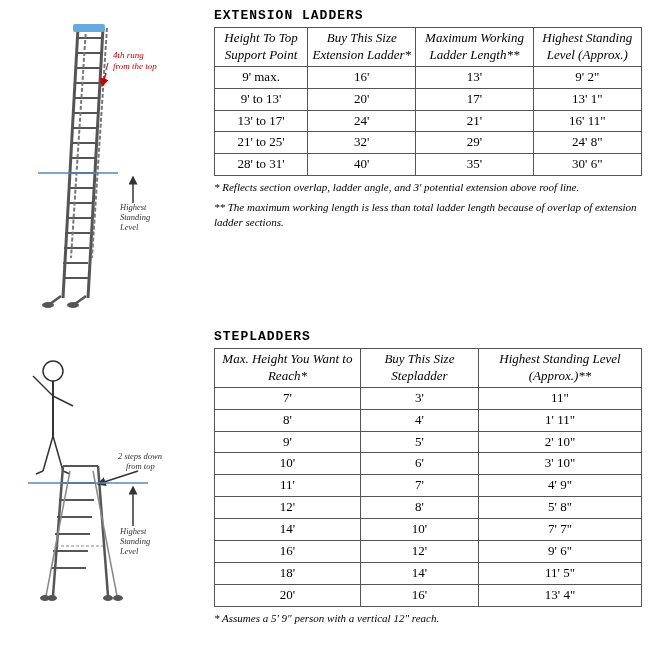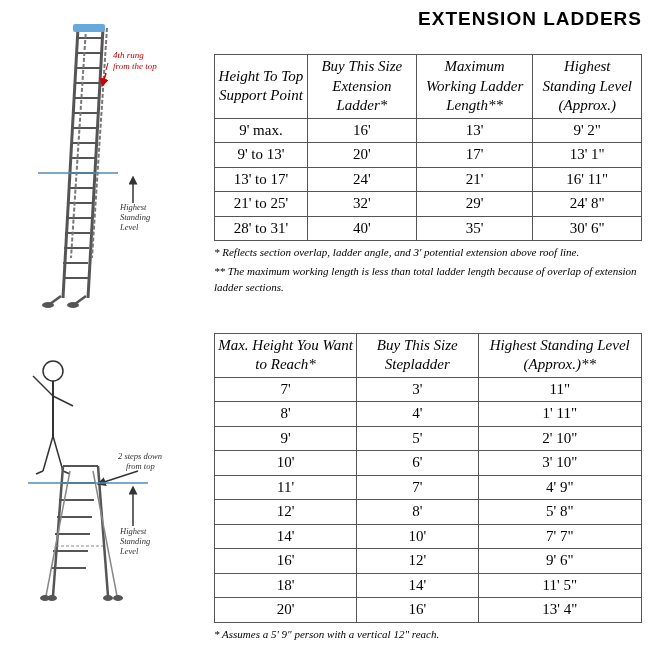--- a/index.html
+++ b/index.html
@@ -35,33 +35,32 @@
       flex-direction: column;
       gap: 8px;
     }
 
     
     .ext-section {
       flex: 1;
     }
 
     .section-title {
-      text-align: right;
-      font-size: 19px;
+      text-align: left;
+      font-size: 13px;
       font-weight: bold;
       letter-spacing: 1px;
       margin-bottom: 4px;
-      font-family: Liberation Sans, sans-serif;
+      font-family: Liberation Mono, monospace;
     }
 
     table {
       border-collapse: collapse;
       width: 100%;
-      font-size: 15px;
-      margin-top: 24px;
+      font-size: 13px;
     }
 
     table th, table td {
       border: 1px solid #555;
       text-align: center;
       padding: 2px 3px;
       line-height: 1.3;
     }
 
     table th {
@@ -271,20 +270,21 @@
       </table>
       <div class="footnote">
         <span>* Reflects section overlap, ladder angle, and 3' potential extension above roof line.</span>
       </div>
       <div class="footnote">
         <span>** The maximum working length is less than total ladder length because of overlap of extension ladder sections.</span>
       </div>
     </div>
 
     <div class="step-section">
+      <div class="section-title">STEPLADDERS</div>
       <table>
         <thead>
           <tr>
             <th>Max. Height You Want to Reach*</th>
             <th>Buy This Size Stepladder</th>
             <th>Highest Standing Level (Approx.)**</th>
           </tr>
         </thead>
         <tbody id="step-tbody">
         <tr>

